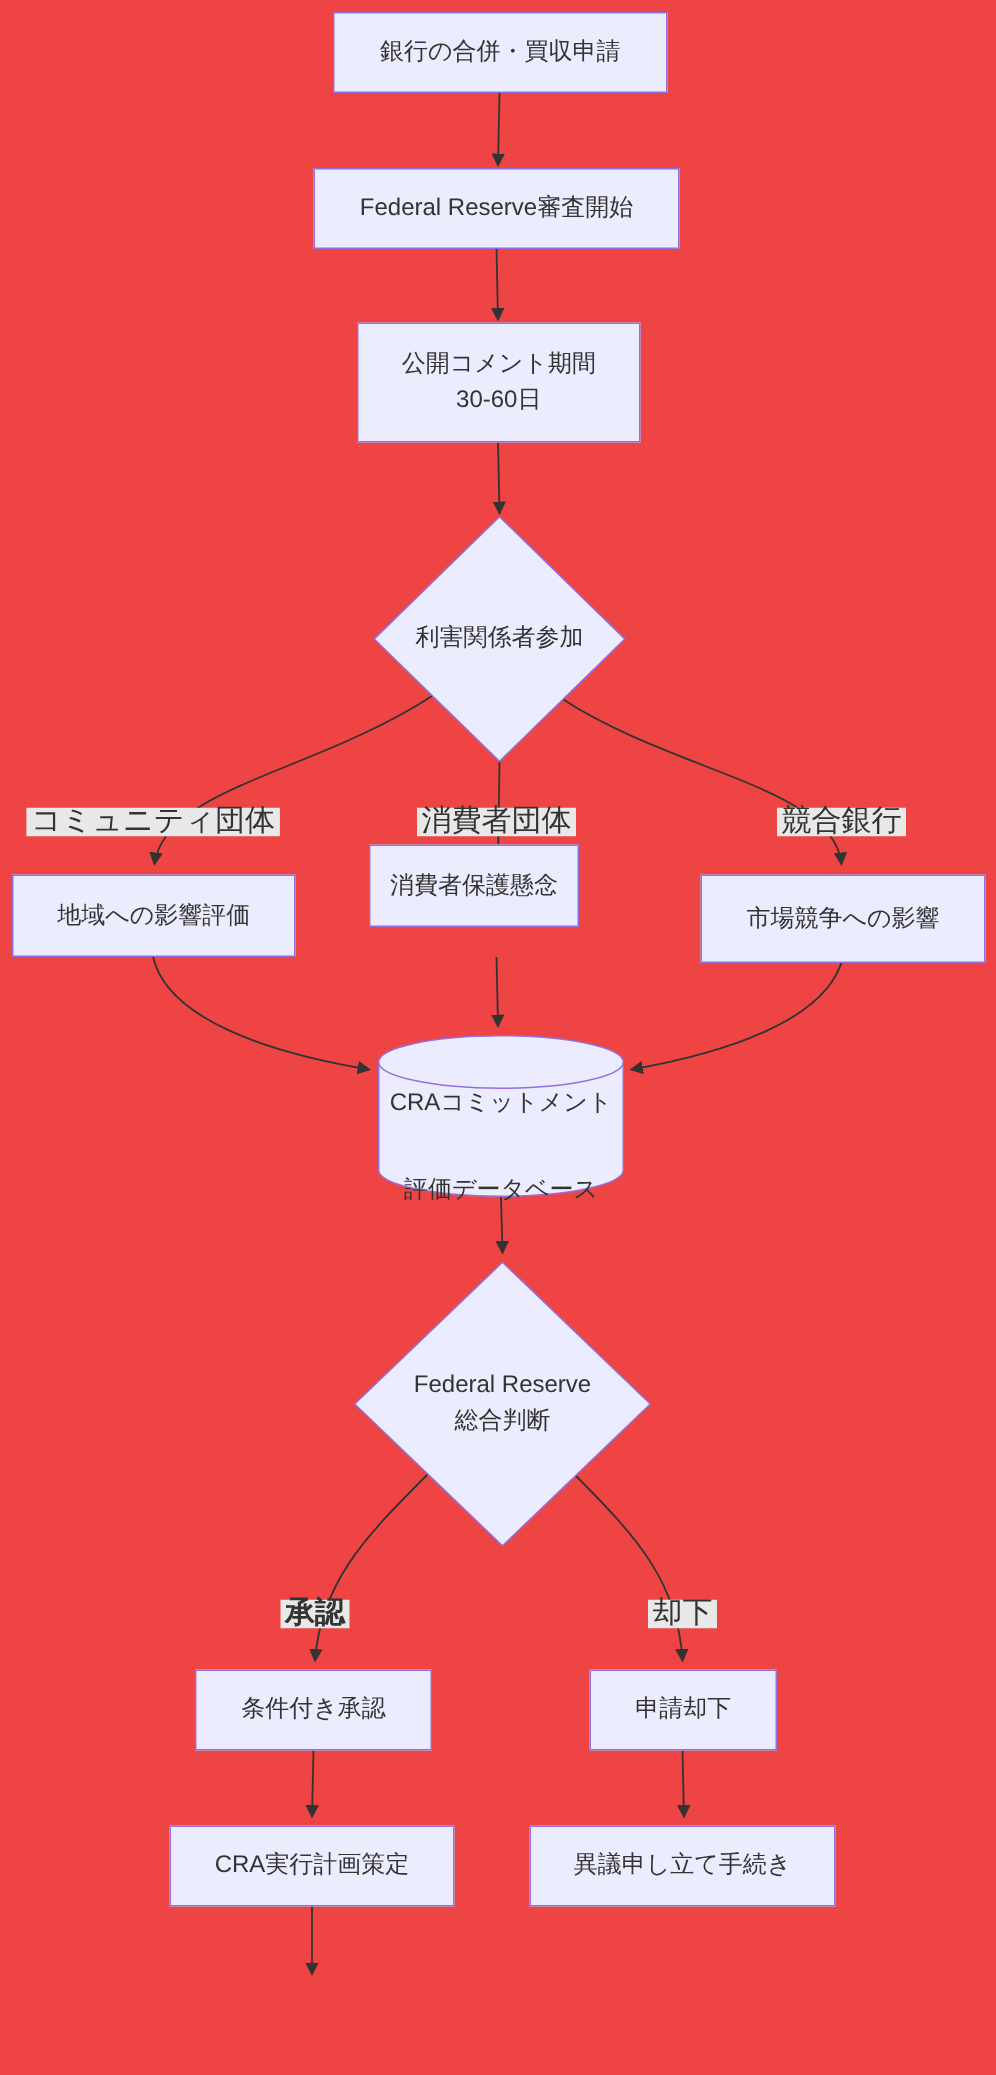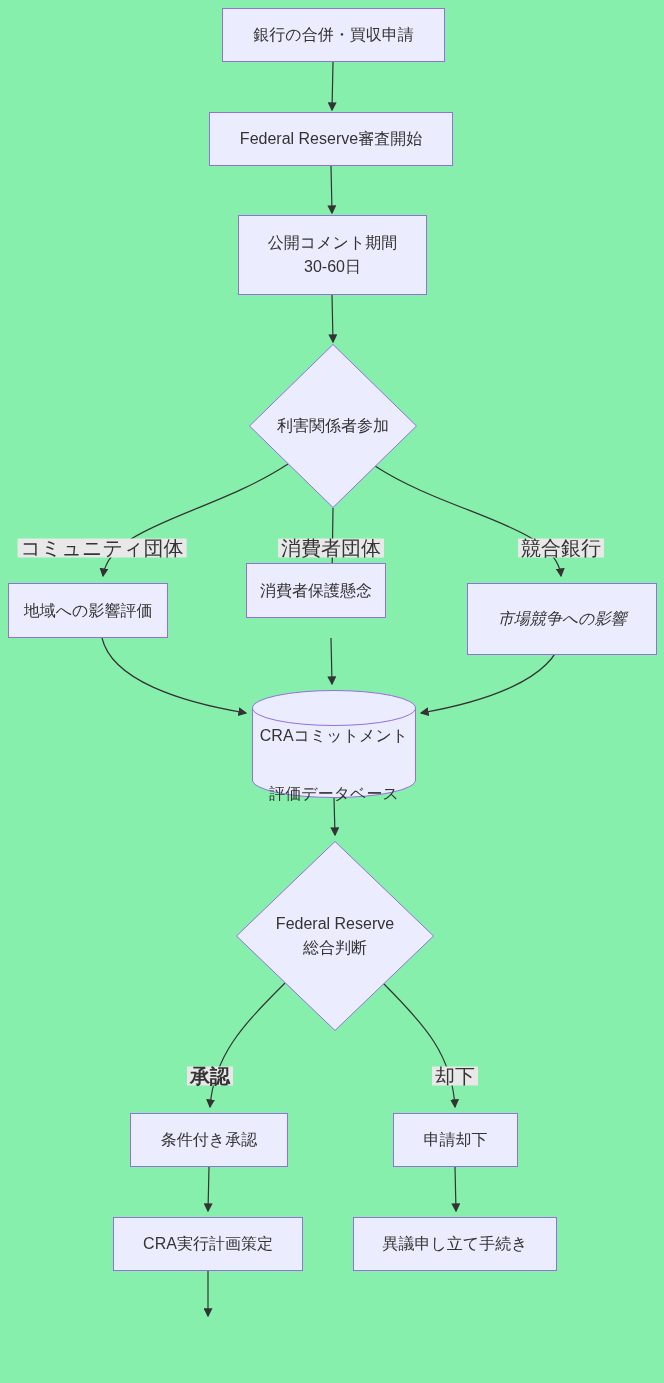--- a/index.html
+++ b/index.html
@@ -1,17 +1,17 @@
 <!DOCTYPE html>
 <html><head>
 <meta charset="utf-8">
 <style>
   html,body { margin:0; padding:0; background:#ffffff; }
   .canvas {
-    position:relative; width:664px; height:1383px; background:#86efac;
+    position:relative; width:664px; height:1383px; background:#ef4444;
     font-family:"Liberation Sans","DejaVu Sans",sans-serif; color:#333333;
     overflow:hidden;
   }
   svg.edges { position:absolute; left:0; top:0; z-index:1; }
   .edge-path { fill:none; stroke:#333333; stroke-width:1.2px; }
   .node {
     position:absolute; z-index:2; display:flex; flex-direction:column;
     align-items:center; justify-content:center; text-align:center;
     font-size:16px; line-height:24px; white-space:nowrap;
   }
@@ -67,29 +67,29 @@
     <div class="lbl">30-60日</div>
   </div>
 
   <div class="node" style="left:249px; top:344px; width:168px; height:164px;">
     <svg class="shape" width="168" height="164">
       <polygon points="84,0.5 167.5,82 84,163.5 0.5,82" fill="#ECECFF" stroke="#9370DB" stroke-width="1"></polygon>
     </svg>
     <div class="lbl">利害関係者参加</div>
   </div>
 
-  <div class="node rect" style="left:8px; top:583px; width:160px; height:55px;">
+  <div class="node rect" style="left:8px; top:583px; width:189px; height:55px;">
     <div class="lbl">地域への影響評価</div>
   </div>
 
   <div class="node rect" style="left:246px; top:563px; width:140px; height:55px;">
     <div class="lbl">消費者保護懸念</div>
   </div>
 
-  <div class="node rect" style="left:467px; top:583px; width:190px; height:72px;font-style:italic;">
+  <div class="node rect" style="left:467px; top:583px; width:190px; height:59px;">
     <div class="lbl">市場競争への影響</div>
   </div>
 
   <div class="node cylinder" style="left:252px; top:690px; width:164px; height:108px;">
     <svg class="shape" width="164" height="108">
       <path d="M 0.5,18 L 0.5,90 A 81.5,17.5 0 0 0 163.5,90 L 163.5,18 Z" fill="#ECECFF" stroke="#9370DB" stroke-width="1"></path>
       <ellipse cx="82" cy="18" rx="81.5" ry="17.5" fill="#ECECFF" stroke="#9370DB" stroke-width="1"></ellipse>
     </svg>
     <div class="lbl">CRAコミットメント</div>
     <div class="lbl">評価データベース</div>

